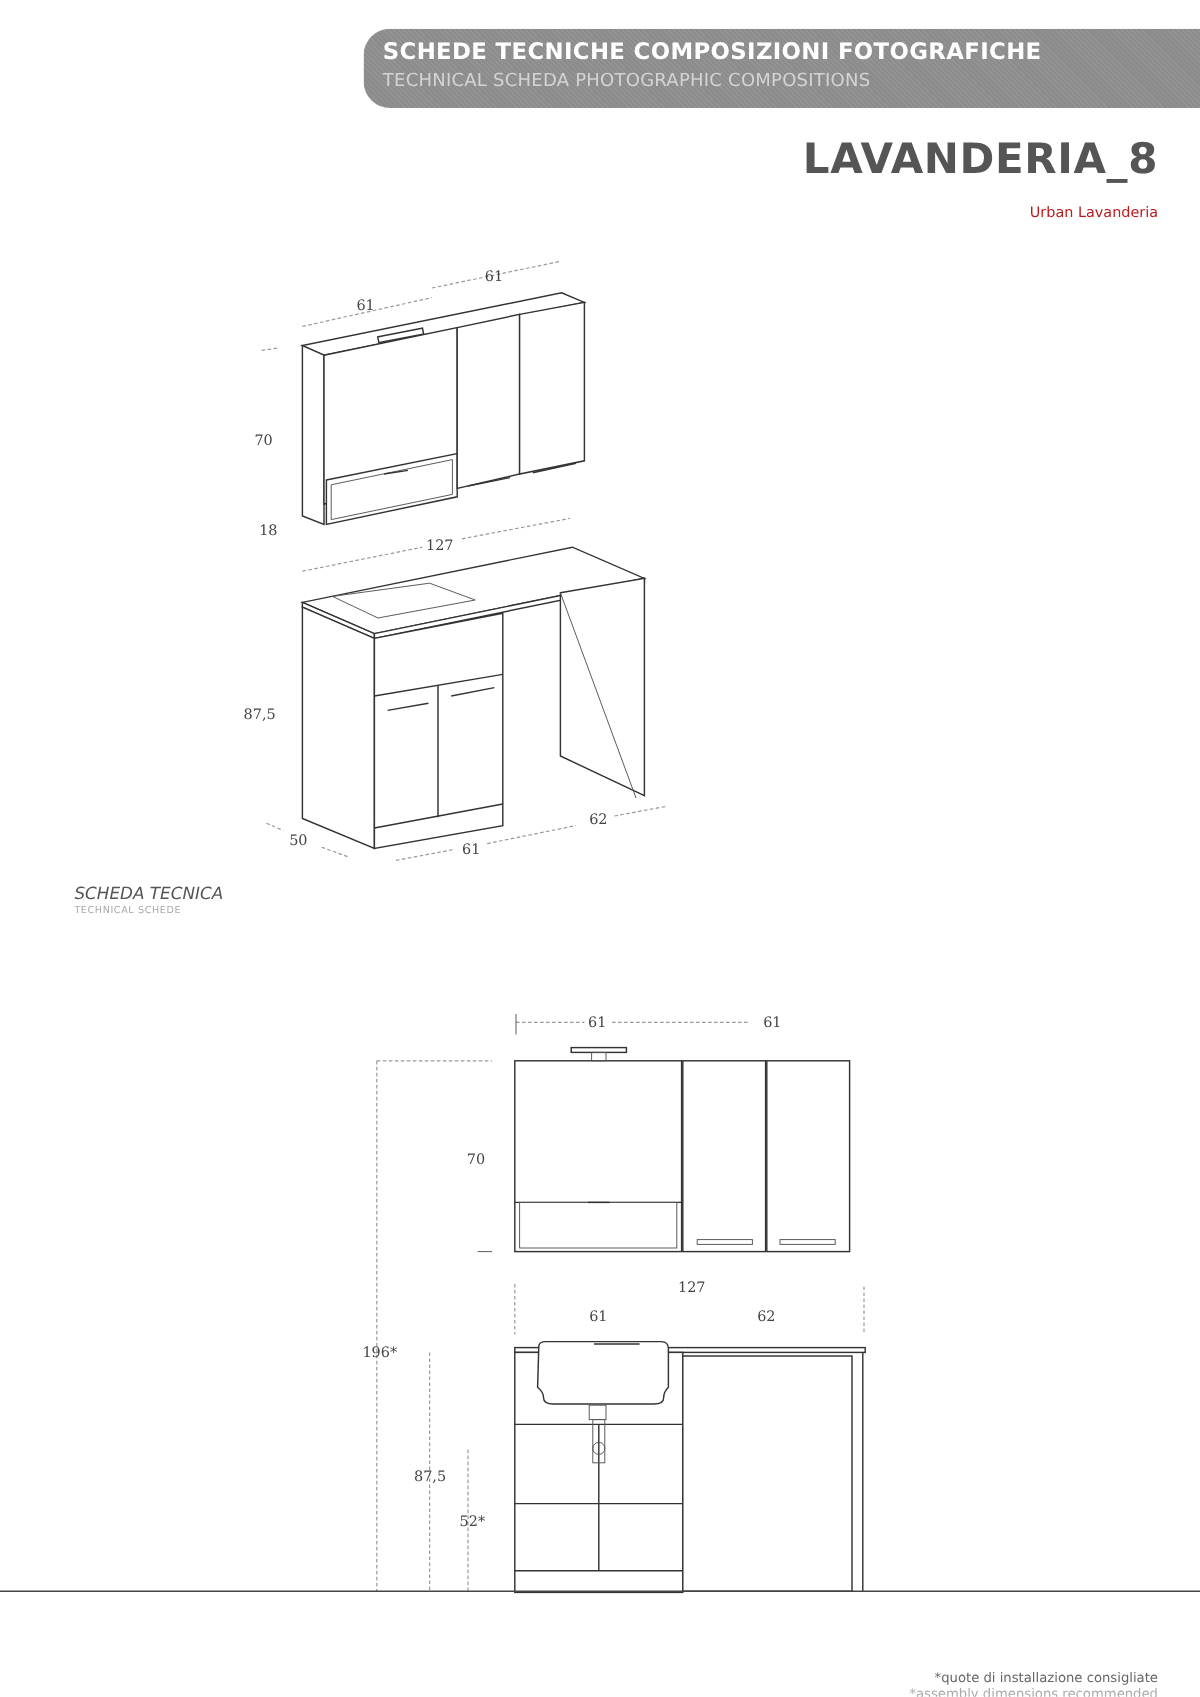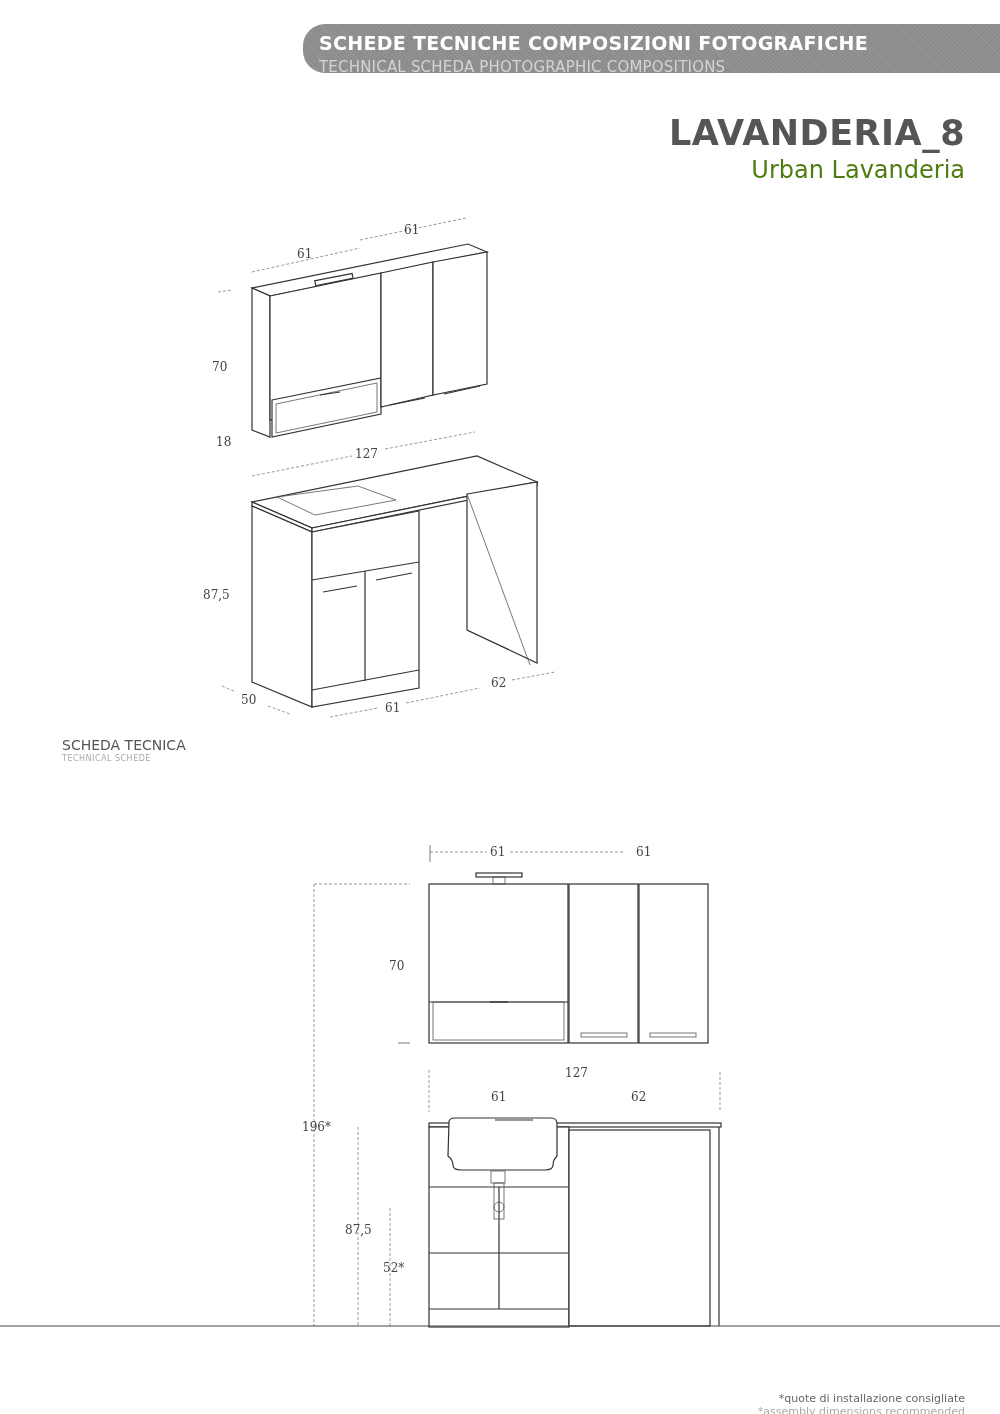--- a/index.html
+++ b/index.html
@@ -1,23 +1,23 @@
 <!DOCTYPE html>
 <html><head>
 <meta charset="utf-8">
 <style>
   html,body{margin:0;padding:0;background:#fff;}
   body{width:1000px;height:1414px;position:relative;overflow:hidden;font-family:"DejaVu Sans",sans-serif;}
-  .banner{position:absolute;left:303px;top:24px;width:697px;height:49px;background:#8c8c8c;border-radius:22px 0 0 22px;
+  .banner{position:absolute;left:303px;top:24px;width:697px;height:66px;background:#8c8c8c;border-radius:22px 0 0 22px;
     background-image:repeating-linear-gradient(45deg,rgba(255,255,255,.08) 0 1px,transparent 1px 3px);}
   .banner-title{position:absolute;left:16px;top:8px;color:#fff;font-weight:bold;font-size:19px;letter-spacing:.3px;white-space:nowrap;}
   .banner-sub{position:absolute;left:16px;top:34px;color:#d4d4d4;font-size:15px;white-space:nowrap;letter-spacing:.2px;}
   .title{position:absolute;right:35px;top:113px;font-size:35px;color:#555;letter-spacing:.5px;font-family:"DejaVu Sans",sans-serif;font-weight:700;}
-  .subtitle{position:absolute;right:35px;top:156px;font-size:24px;color:#4d7c0f;}
-  .scheda{position:absolute;left:62px;top:737px;font-size:14px;color:#555;}
+  .subtitle{position:absolute;right:35px;top:170px;font-size:12px;color:#b91c1c;}
+  .scheda{position:absolute;left:62px;top:737px;font-size:14px;color:#555;font-style:italic;}
   .scheda-sub{position:absolute;left:62px;top:754px;font-size:8px;color:#aaa;letter-spacing:.5px;}
   .note1{position:absolute;right:35px;top:1392px;font-size:11px;color:#666;text-align:center;}
   .note2{position:absolute;right:35px;top:1405px;font-size:11px;color:#aaa;}
   svg{position:absolute;left:0;top:0;}
   .dim{font-family:"DejaVu Serif",serif;font-size:12px;fill:#444;}
   .dimline{stroke:#999;stroke-width:1;stroke-dasharray:3 2;fill:none;}
   .ln{stroke:#333;stroke-width:1.2;fill:none;}
   .lnf{stroke:#333;stroke-width:1.2;fill:#fff;}
   .thin{stroke:#555;stroke-width:.8;fill:none;}
 </style>

